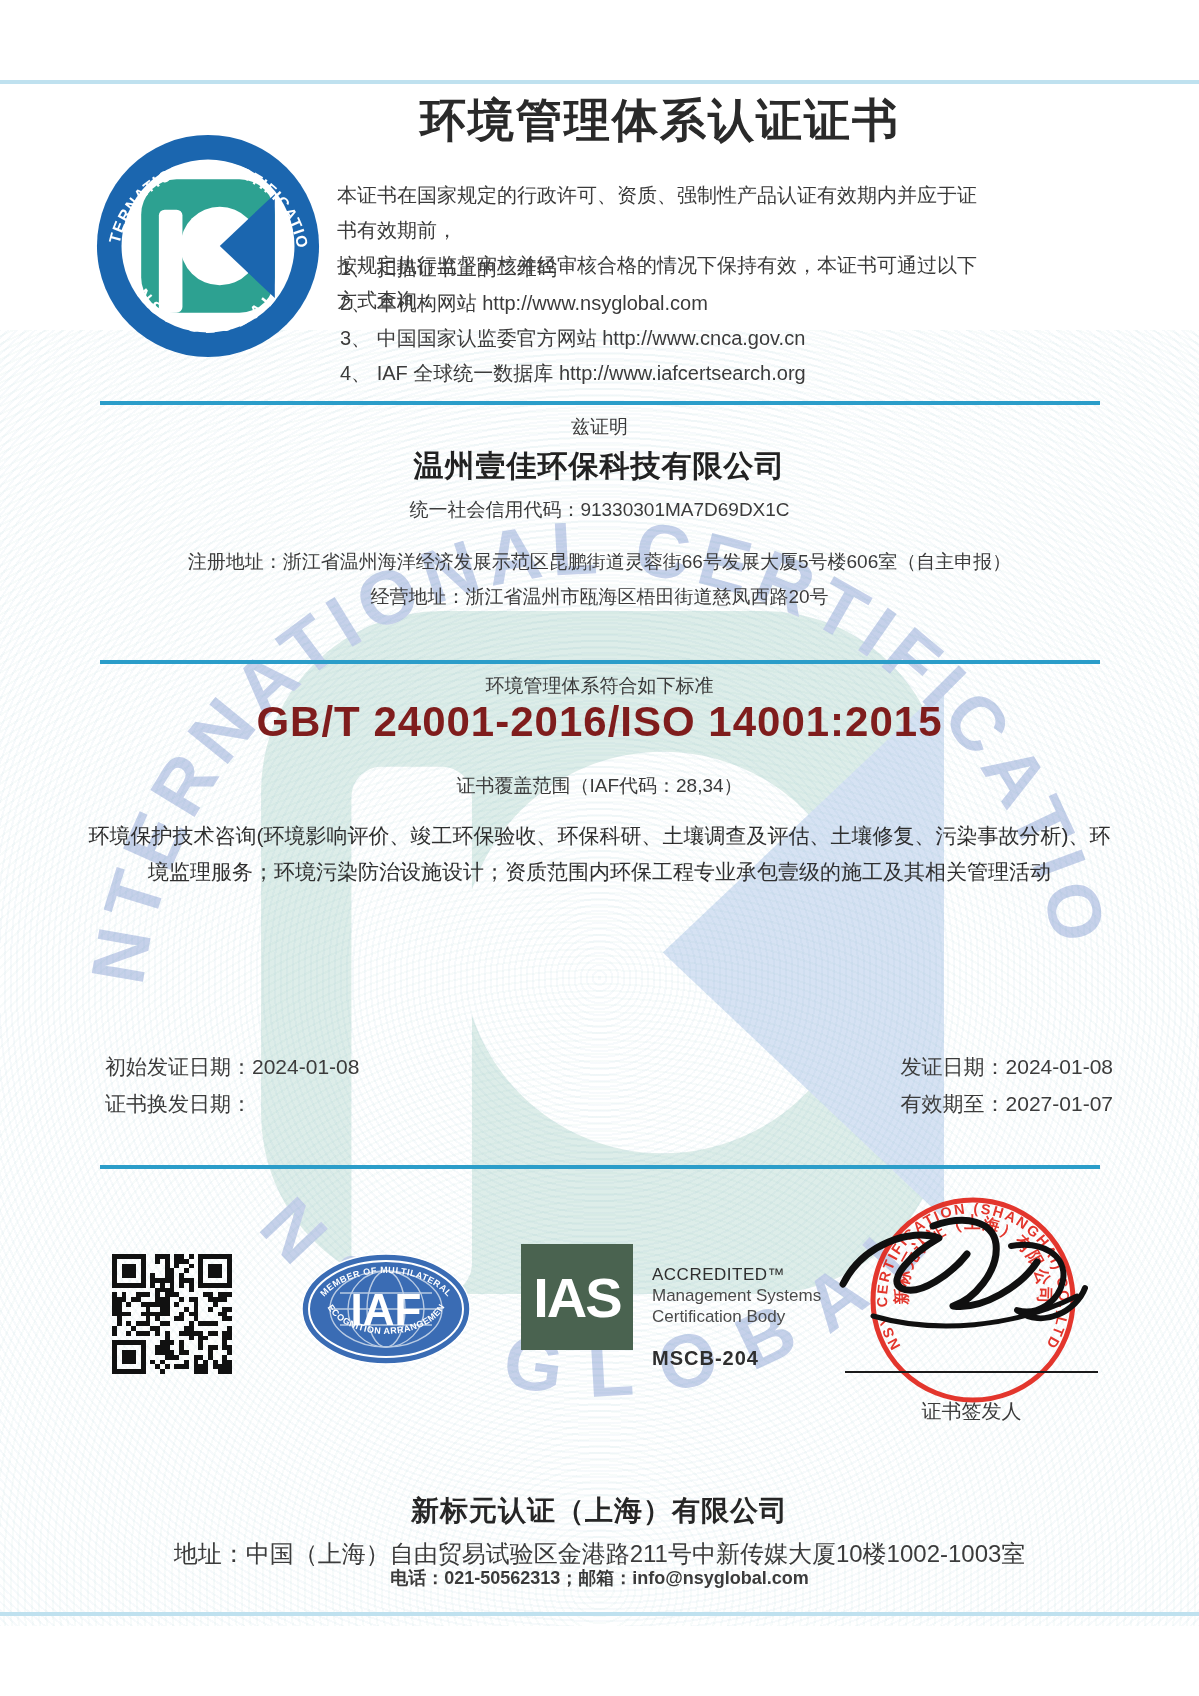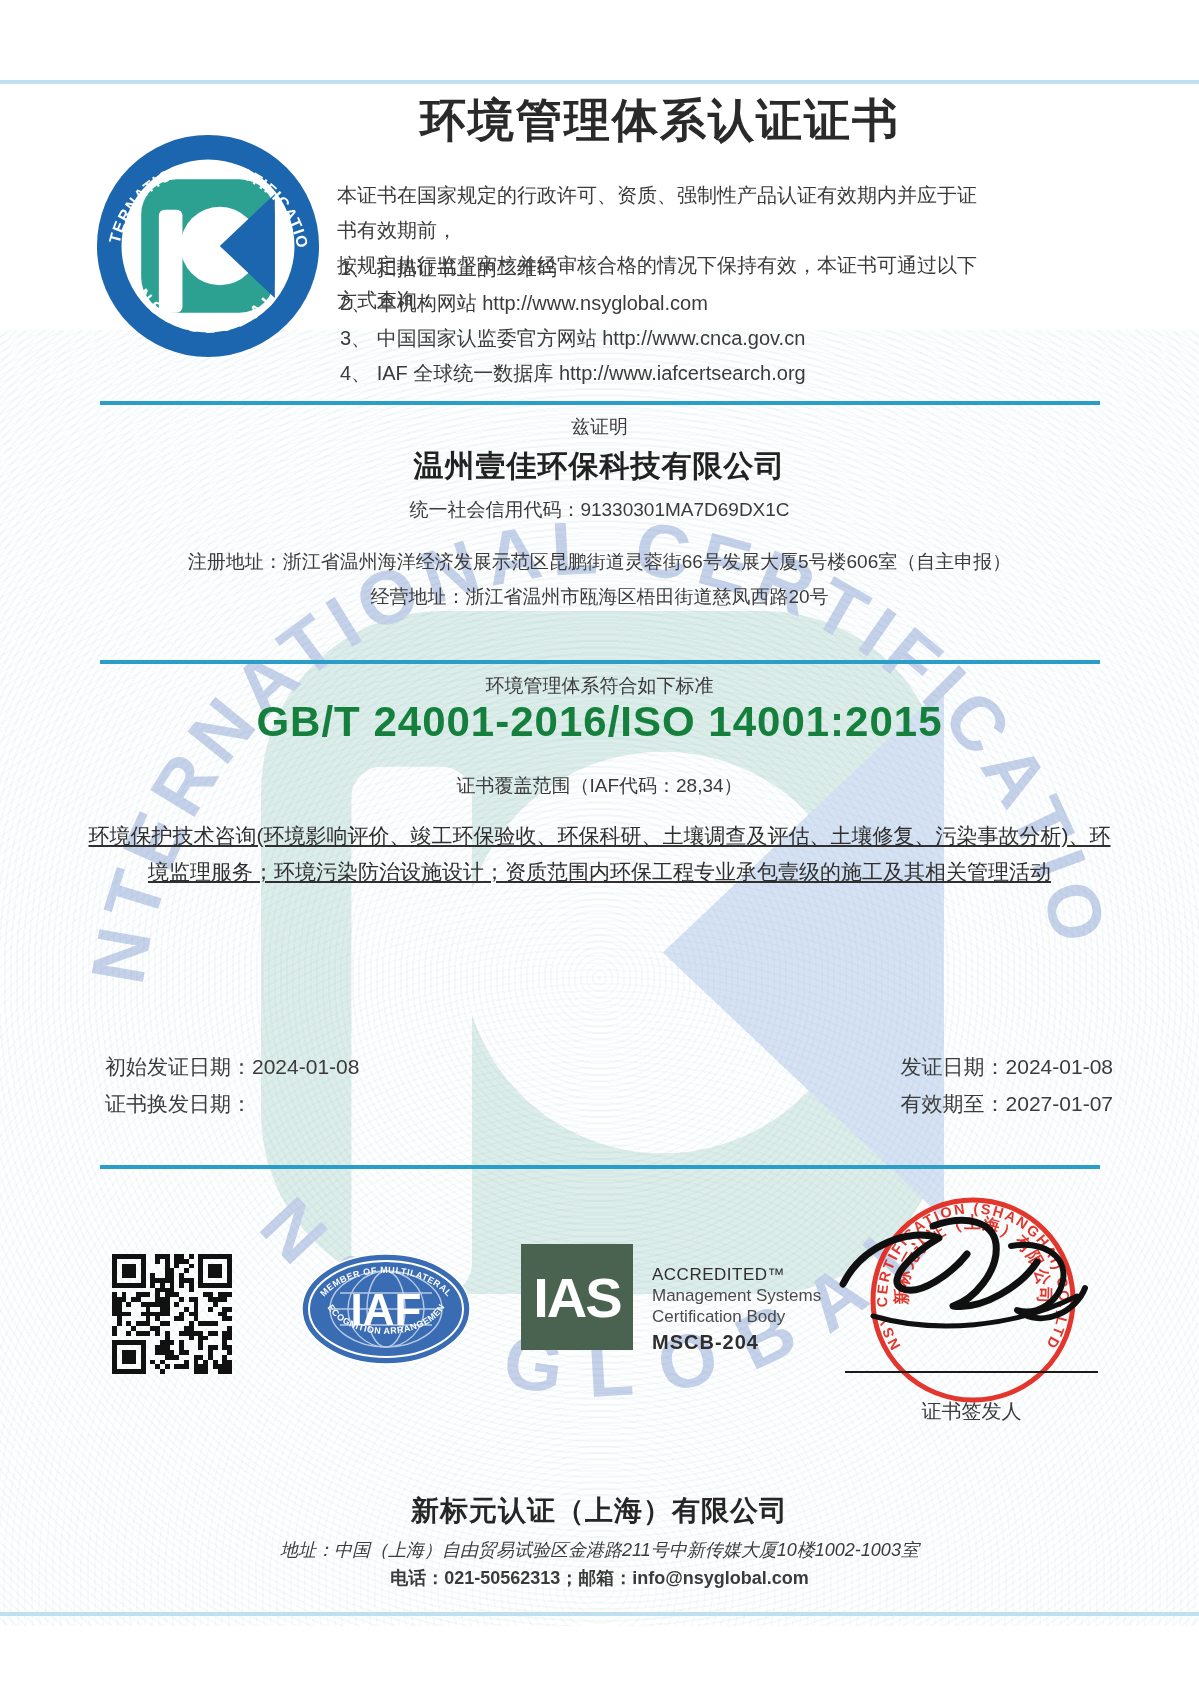--- a/index.html
+++ b/index.html
@@ -25,41 +25,41 @@
   #qlist{position:absolute;left:340px;top:251px;font-size:20px;line-height:35px;}
   .rule{position:absolute;left:100px;width:1000px;height:4px;background:var(--rule_blue);}
   #r1{top:401px;} #r2{top:660px;} #r3{top:1165px;}
   .cline{position:absolute;left:0;width:1199px;text-align:center;}
   #certlabel{top:414px;font-size:19px;}
   #company{top:446px;font-size:30px;font-weight:600;color:#222;letter-spacing:1px;}
   #code{top:497px;font-size:19px;}
   #regaddr{top:549px;font-size:19px;}
   #bizaddr{top:584px;font-size:19px;}
   #stdlabel{top:673px;font-size:19px;}
-  #stdcode{top:698px;font-size:42px;font-weight:700;color:#15803d;letter-spacing:1px;
+  #stdcode{top:698px;font-size:42px;font-weight:700;color:#7f1d1d;letter-spacing:1px;
            font-family:"Liberation Sans","DejaVu Sans",sans-serif;}
   #scopelabel{top:773px;font-size:19px;}
-  #scope{top:818px;font-size:21px;line-height:36px;color:#2f2f2f;text-decoration:underline;}
+  #scope{top:818px;font-size:21px;line-height:36px;color:#2f2f2f;}
   #metaL{position:absolute;left:105px;top:1048px;font-size:21px;line-height:37px;}
   #metaR{position:absolute;right:86px;top:1048px;font-size:21px;line-height:37px;text-align:right;}
   #qr{position:absolute;left:112px;top:1254px;width:120px;height:120px;}
   #iaf{position:absolute;left:300px;top:1252px;}
   #iasbox{position:absolute;left:521px;top:1244px;width:112px;height:106px;background:var(--ias_green);
           display:flex;align-items:center;justify-content:center;}
   #iastext{color:#fff;font-size:56px;font-weight:700;letter-spacing:-2px;}
   #accr{position:absolute;left:652px;top:1266px;line-height:1.05;}
   .accr-title{font-size:17px;font-weight:400;color:#2e2e2e;letter-spacing:.5px;}
   .accr-sub{font-size:17px;color:#4a4a4a;margin-top:3px;}
-  .accr-code{font-size:20px;font-weight:700;color:#2e2e2e;margin-top:6px;letter-spacing:1px;}
+  .accr-code{font-size:20px;font-weight:700;color:#2e2e2e;margin-top:22px;letter-spacing:1px;}
   #stamp{position:absolute;left:858px;top:1185px;}
   #sig{position:absolute;left:815px;top:1188px;}
   #sigline{position:absolute;left:845px;top:1371px;width:253px;height:2px;background:#1a1a1a;}
   #signer{position:absolute;left:845px;top:1398px;width:253px;text-align:center;font-size:20px;}
   #fcompany{top:1492px;font-size:28px;font-weight:600;color:#262626;letter-spacing:1px;}
-  #faddr{top:1538px;font-size:18px;font-style:italic;}
+  #faddr{top:1538px;font-size:24px;}
   #fcontact{top:1566px;font-size:18px;font-weight:bold;}
   svg text{font-family:"Liberation Sans","DejaVu Sans",sans-serif;}
 </style>
 </head>
 <body>
 
 <div class="page">
 
   <svg id="wm" width="1155" height="1155" viewBox="0 0 230 230">
     <defs>

